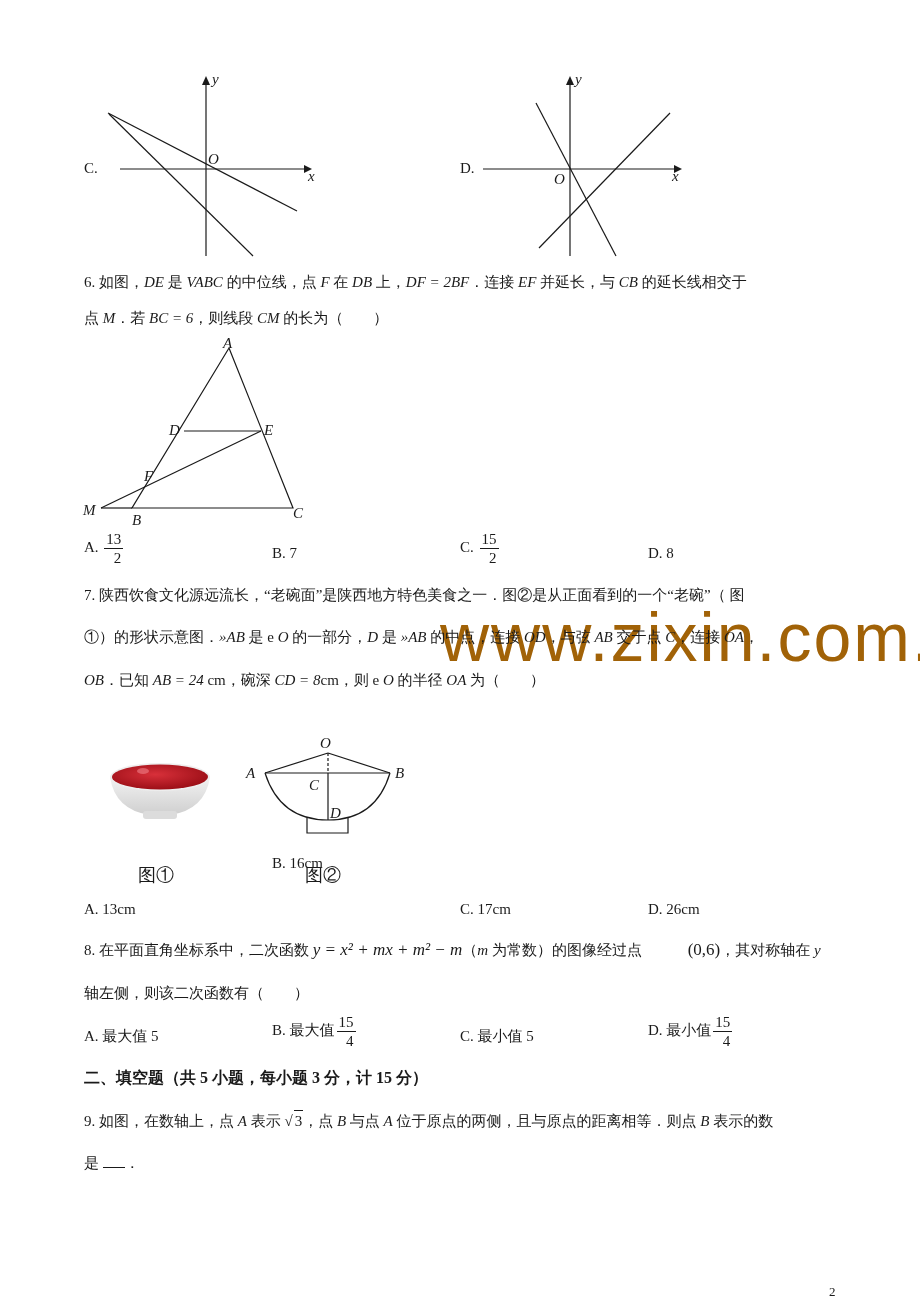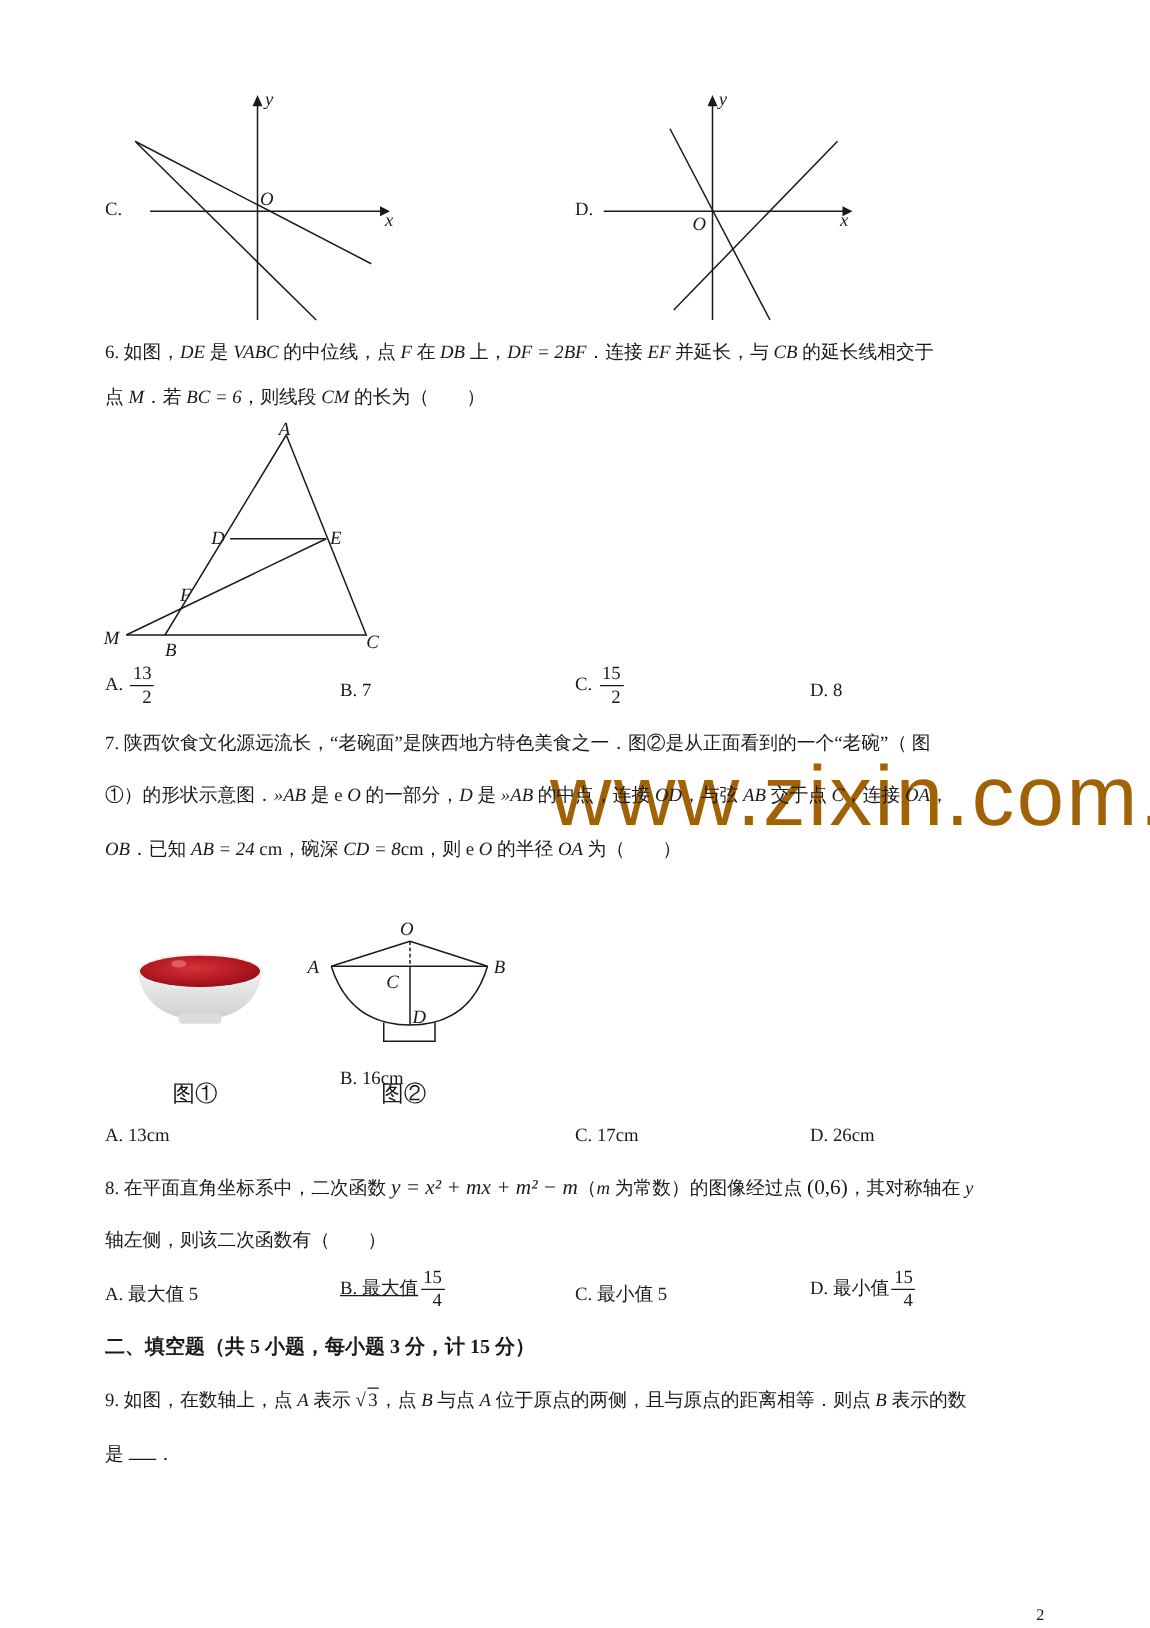--- a/index.html
+++ b/index.html
@@ -132,26 +132,26 @@
 
   <div class="abs" style="left:138px;top:863px;font-size:18px;">图①</div>
   <div class="abs" style="left:305px;top:863px;font-size:18px;">图②</div>
 
   <div class="opt" style="left:84px;top:899px;">A. 13cm</div>
   <div class="opt" style="left:272px;top:853px;">B. 16cm</div>
   <div class="opt" style="left:460px;top:899px;">C. 17cm</div>
   <div class="opt" style="left:648px;top:899px;">D. 26cm</div>
 
   <div class="line" style="top:940px;">
-    <span>8.</span> <span>在平面直角坐标系中，二次函数 </span><span class="it" style="font-size:17px;">y = x² + mx + m² − m</span><span>（</span><span class="it">m</span><span> 为常数）的图像经过点 </span><span style="font-size:17px;">(0,6)</span><span>，其对称轴在 </span><span class="it">y</span>
+    <span>8.</span> <span>在平面直角坐标系中，二次函数 </span><span class="it" style="font-size:17px;">y = x² + mx + m² − m</span><span>（</span><span class="it">m</span><span> 为常数）的图像经过点 </span><span style="font-size:17px;margin-left:42px;">(0,6)</span><span>，其对称轴在 </span><span class="it">y</span>
   </div>
   <div class="line" style="top:983px;">轴左侧，则该二次函数有（　　）</div>
 
   <div class="opt" style="left:84px;top:1026px;">A.  最大值 5</div>
-  <div class="opt" style="left:272px;top:1013px;text-decoration:underline;">
+  <div class="opt" style="left:272px;top:1013px;">
     <span>B.  最大值</span><span class="frac"><span class="num">15</span><span class="den">4</span></span>
   </div>
   <div class="opt" style="left:460px;top:1026px;">C.  最小值 5</div>
   <div class="opt" style="left:648px;top:1013px;">
     <span>D.  最小值</span><span class="frac"><span class="num">15</span><span class="den">4</span></span>
   </div>
 
   <div class="line heading" style="top:1068px;font-size:16px;">二、填空题（共 5 小题，每小题 3 分，计 15 分）</div>
 
   <div class="line" style="top:1110px;">

